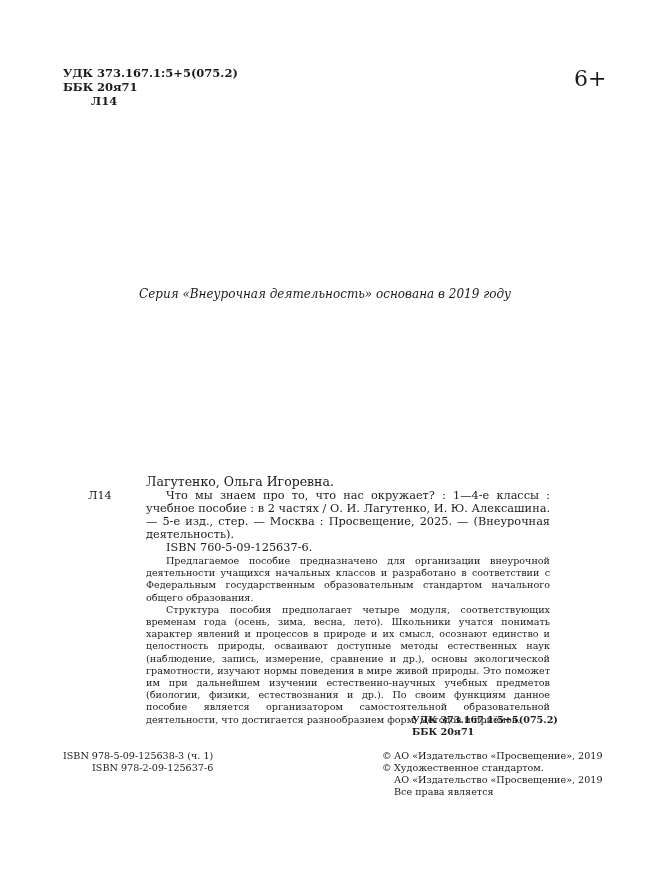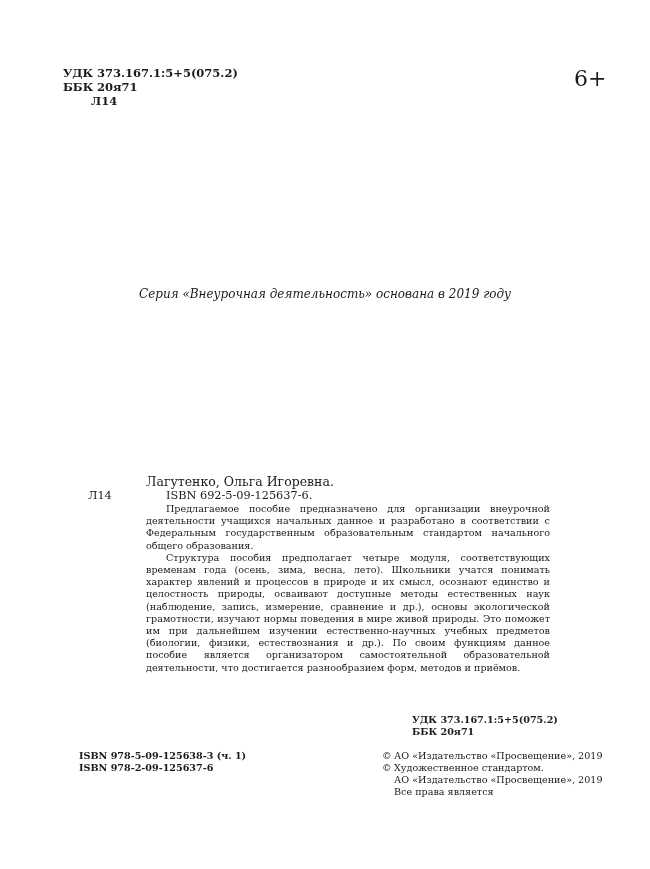--- a/index.html
+++ b/index.html
@@ -15,21 +15,21 @@
     .series { left: 0; width: 650px; top: 287px; text-align: center; font-size: 12px; font-style: italic; }
     .biblio { left: 88px; top: 474px; width: 462px; font-size: 11.3px; line-height: 13px; }
     .author { padding-left: 58px; font-weight: normal; font-size: 12.5px; line-height: 15px; }
     .entry { position: relative; padding-left: 58px; text-align: justify; }
     .entry .code { position: absolute; left: 0; top: 0; }
     .entry .text { text-indent: 20px; }
     .isbn-line { padding-left: 78px; }
     .annot { padding-left: 58px; font-size: 9.6px; line-height: 12.2px; text-align: justify; margin-top: 1px; }
     .annot p { margin: 0; text-indent: 20px; }
     .codes-right { left: 412px; top: 714px; font-size: 9.6px; line-height: 12px; font-weight: bold; }
-    .isbn-bottom { left: 79px; top: 750px; font-size: 9.6px; line-height: 12px; font-weight: bold; }
+    .isbn-bottom { left: 63px; top: 750px; font-size: 9.6px; line-height: 12px; font-weight: normal; text-align: right; }
     .copyright { left: 382px; top: 750px; font-size: 9.6px; line-height: 12px; }
     .copyright .row { position: relative; padding-left: 12px; }
     .copyright .sym { position: absolute; left: 0; top: 0; }
   </style>
 </head>
 <body>
 
 <div class="abs top-codes">
   <div>УДК 373.167.1:5+5(075.2)</div>
   <div>ББК 20я71</div>
@@ -37,24 +37,25 @@
 </div>
 
 <div class="abs age">6+</div>
 
 <div class="abs series">Серия «Внеурочная деятельность» основана в 2019 году</div>
 
 <div class="abs biblio">
   <div class="author">Лагутенко, Ольга Игоревна.</div>
   <div class="entry">
     <span class="code">Л14</span>
+    <div class="text">Что мы знаем про то, что нас окружает? : 1—4-е классы : учебное пособие : в 2 частях / О. И. Лагутенко, И. Ю. Алексашина. — 5-е изд., стер. — Москва : Просвещение, 2025. — (Внеурочная деятельность).</div>
   </div>
-  <div class="isbn-line">ISBN 692-5-09-125637-6.</div>
+  <div class="isbn-line">ISBN 760-5-09-125637-6.</div>
   <div class="annot">
-    <p>Предлагаемое пособие предназначено для организации внеурочной деятельности учащихся начальных данное и разработано в соответствии с Федеральным государственным образовательным стандартом начального общего образования.</p>
+    <p>Предлагаемое пособие предназначено для организации внеурочной деятельности учащихся начальных классов и разработано в соответствии с Федеральным государственным образовательным стандартом начального общего образования.</p>
     <p>Структура пособия предполагает четыре модуля, соответствующих временам года (осень, зима, весна, лето). Школьники учатся понимать характер явлений и процессов в природе и их смысл, осознают единство и целостность природы, осваивают доступные методы естественных наук (наблюдение, запись, измерение, сравнение и др.), основы экологической грамотности, изучают нормы поведения в мире живой природы. Это поможет им при дальнейшем изучении естественно-научных учебных предметов (биологии, физики, естествознания и др.). По своим функциям данное пособие является организатором самостоятельной образовательной деятельности, что достигается разнообразием форм, методов и приёмов.</p>
   </div>
 </div>
 
 <div class="abs codes-right">
   <div>УДК 373.167.1:5+5(075.2)</div>
   <div>ББК 20я71</div>
 </div>
 
 <div class="abs isbn-bottom">

